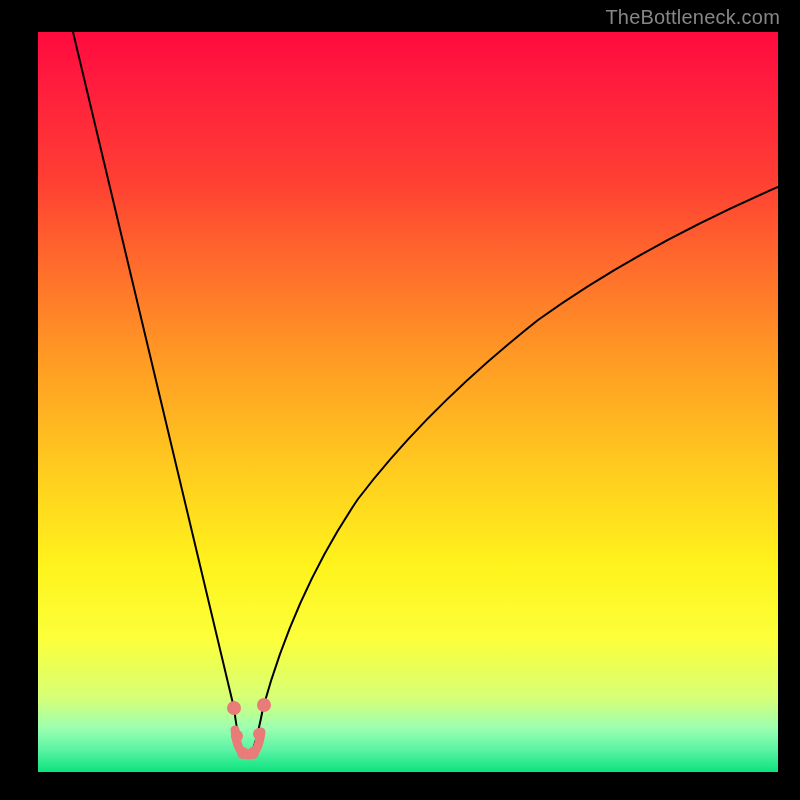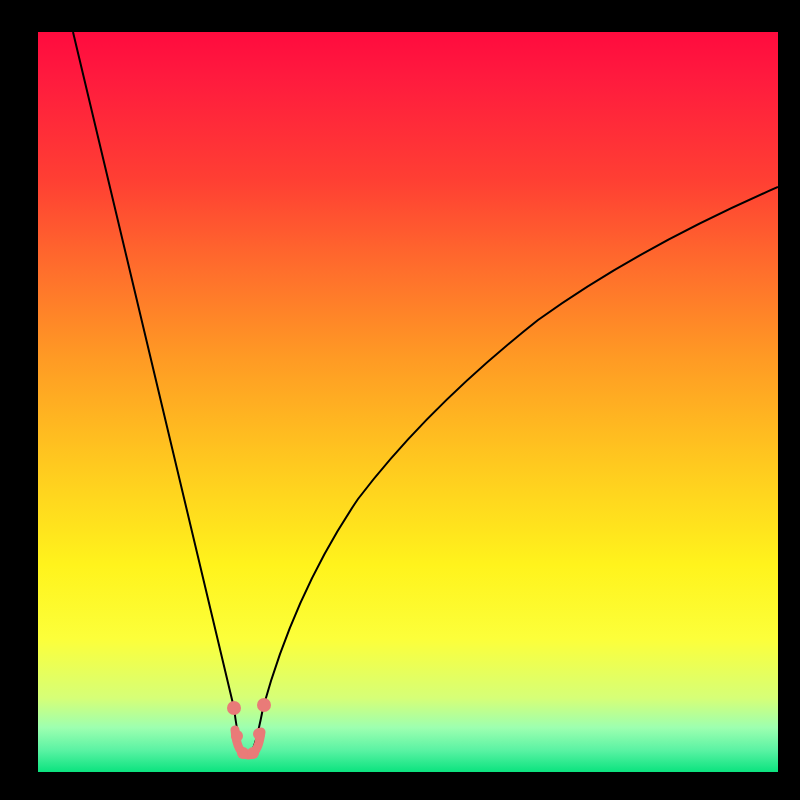--- a/index.html
+++ b/index.html
@@ -90,14 +90,15 @@
         <circle cx="226" cy="673" r="7"></circle>
         <path d="M 197 698 Q 199 722 210 723 Q 220 723 223 700"></path>
         <circle cx="199" cy="704" r="6"></circle>
         <circle cx="221" cy="702" r="6"></circle>
         <circle cx="205" cy="721" r="6"></circle>
         <circle cx="215" cy="721" r="6"></circle>
       </g>
     </svg>
   </div>
 
+  <div class="watermark">TheBottleneck.com</div>
 
 </div>
 
 </body></html>

